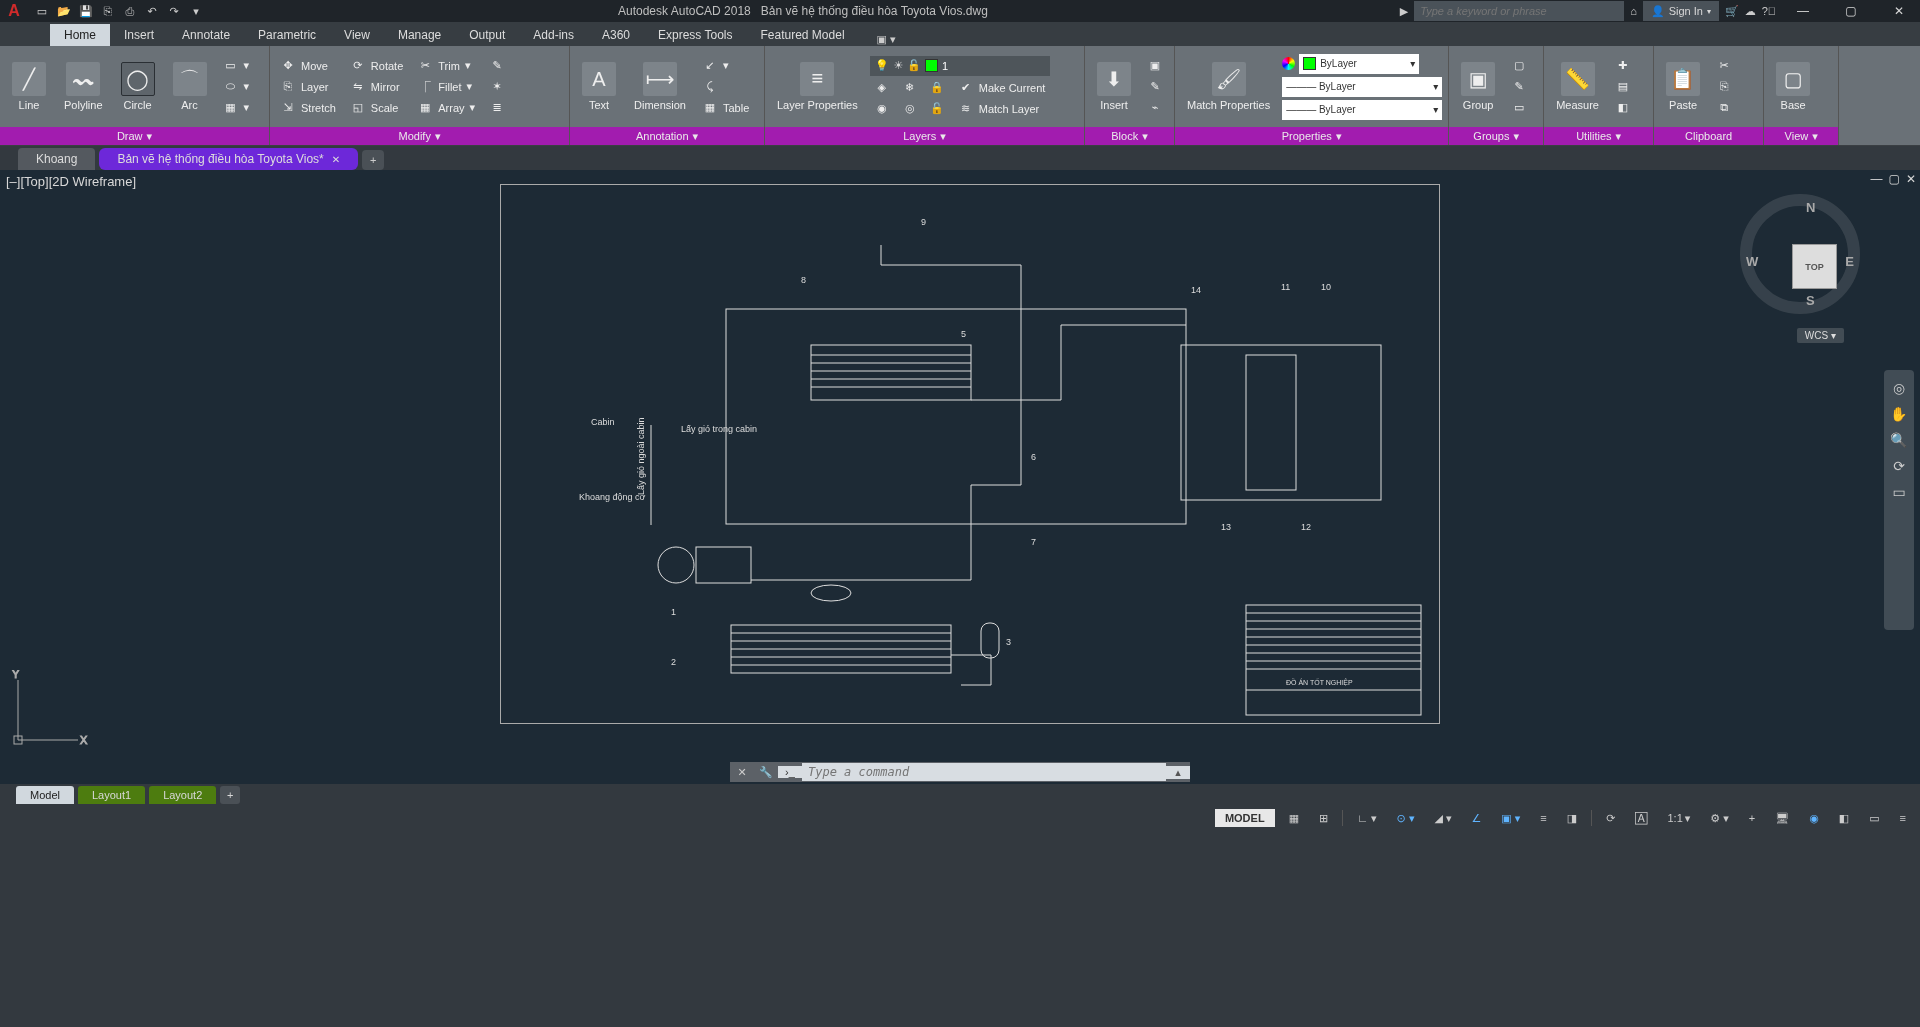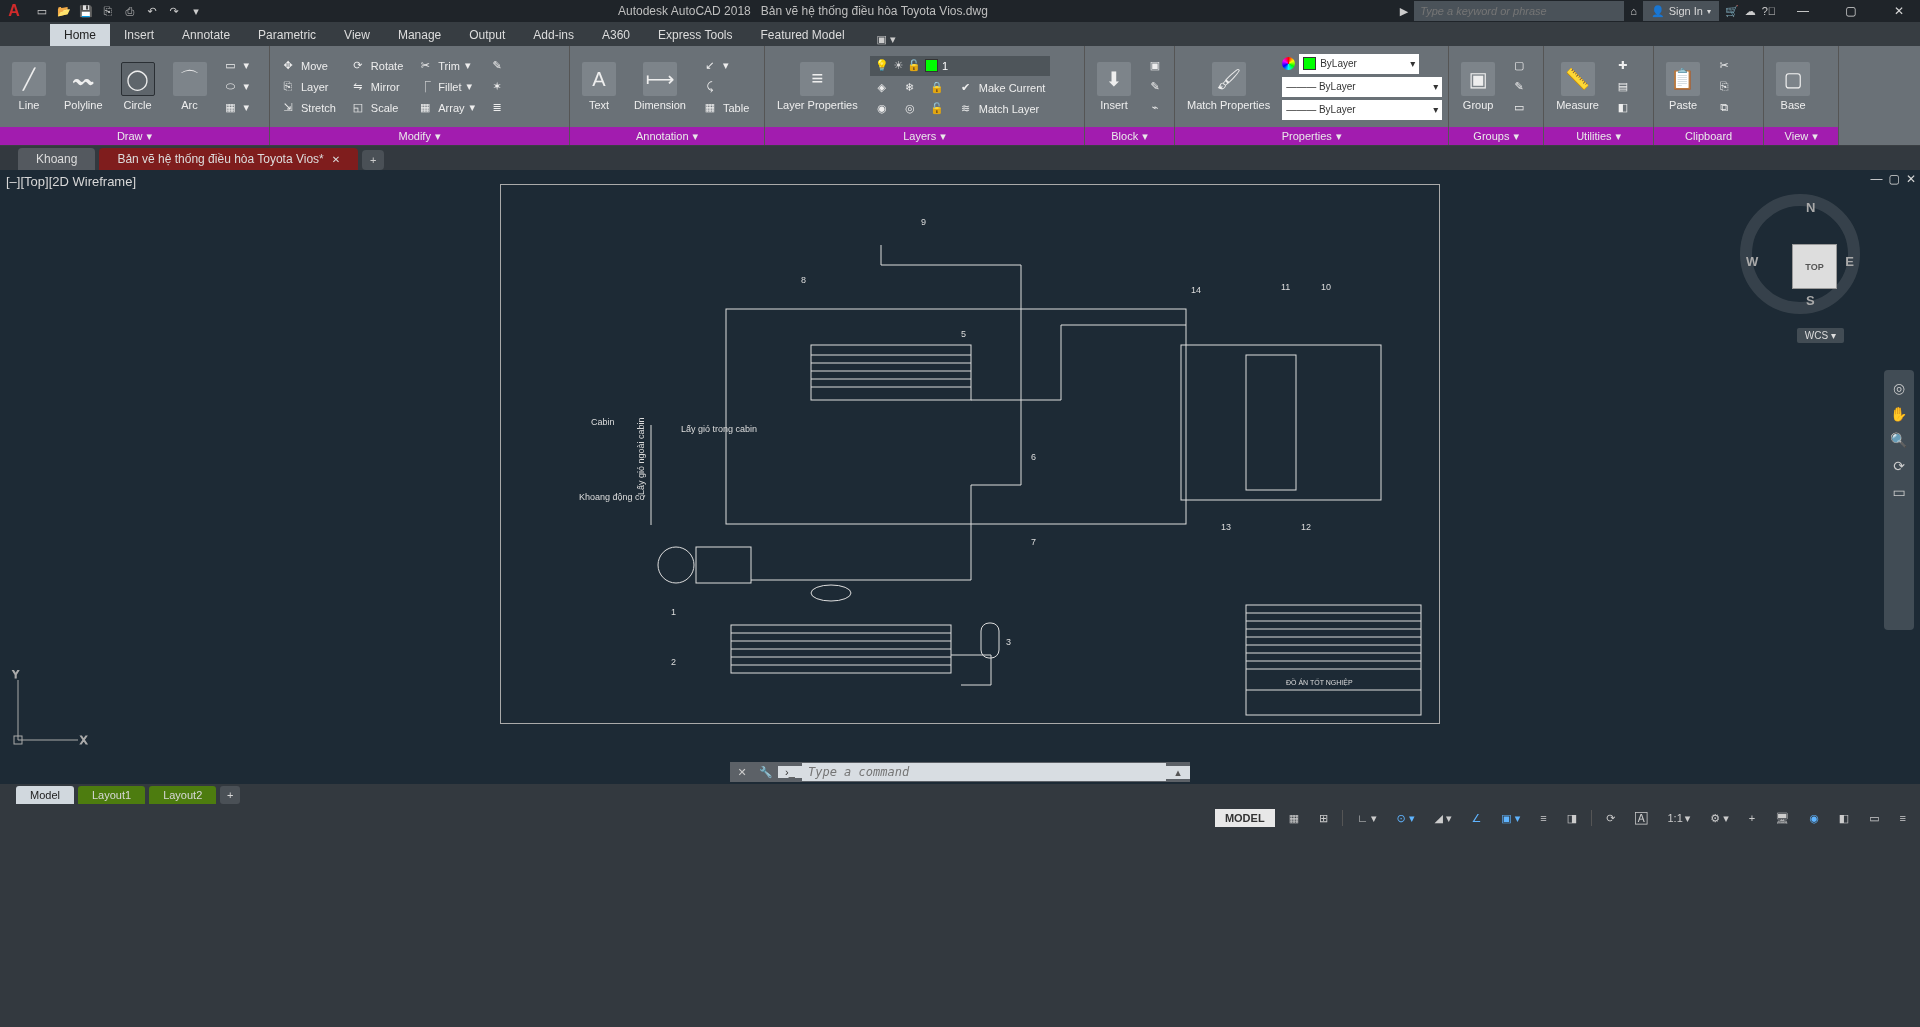--- a/index.html
+++ b/index.html
@@ -36,21 +36,21 @@
 .rowbtn { display:flex; align-items:center; gap:5px; padding:1px 4px; cursor:pointer; color:#eee; }
 .rowbtn .ic { width:16px; height:16px; display:inline-flex; align-items:center; justify-content:center; }
 .layerline { display:flex; align-items:center; gap:4px; background:#4e555a; height:20px; padding:0 6px; min-width:180px; cursor:pointer; }
 .bylayer-line { background:#fff; height:20px; min-width:120px; display:flex; align-items:center; justify-content:space-between; padding:0 4px; color:#333; font-size:10px; cursor:pointer; }
 .color-sw { width:13px; height:13px; background:#00ff00; border:1px solid #333; display:inline-block; }
 .colorcircle { width:13px; height:13px; border-radius:50%; background:conic-gradient(red,yellow,lime,cyan,blue,magenta,red); display:inline-block; }
 
 
 .filetabs { height:24px; background:#33393f; display:flex; align-items:flex-end; padding-left:18px; gap:0; }
 .filetabs .ftab { padding:4px 18px; background:#54595f; border-radius:4px 4px 0 0; font-size:12px; color:#ddd; cursor:pointer; margin-right:4px; display:flex; align-items:center; gap:8px; }
-.filetabs .ftab.alt { background:#7f1d1d; }
+.filetabs .ftab.alt { background:#6d28d9;border-radius:6px; }
 .filetabs .addtab { width:22px; height:20px; background:#4a5056; border-radius:4px; display:flex; align-items:center; justify-content:center; cursor:pointer; color:#ccc; }
 
 
 .viewport { position:relative; height:590px; background:#1d2a35; overflow:hidden; }
 .viewport .vplabel { position:absolute; top:4px; left:6px; font-size:13px; color:#d8d8d8; cursor:pointer; }
 .vctrl { position:absolute; top:2px; right:4px; display:flex; gap:6px; }
 .vctrl span { cursor:pointer; font-size:12px; }
 .canvas { position:absolute; left:500px; top:14px; width:940px; height:540px; border:1px solid #aaa; }
 .navcube { position:absolute; top:24px; right:60px; width:120px; height:120px; }
 .navcube .ring { width:120px; height:120px; border-radius:50%; border:12px solid rgba(200,200,200,.15); position:relative; }

